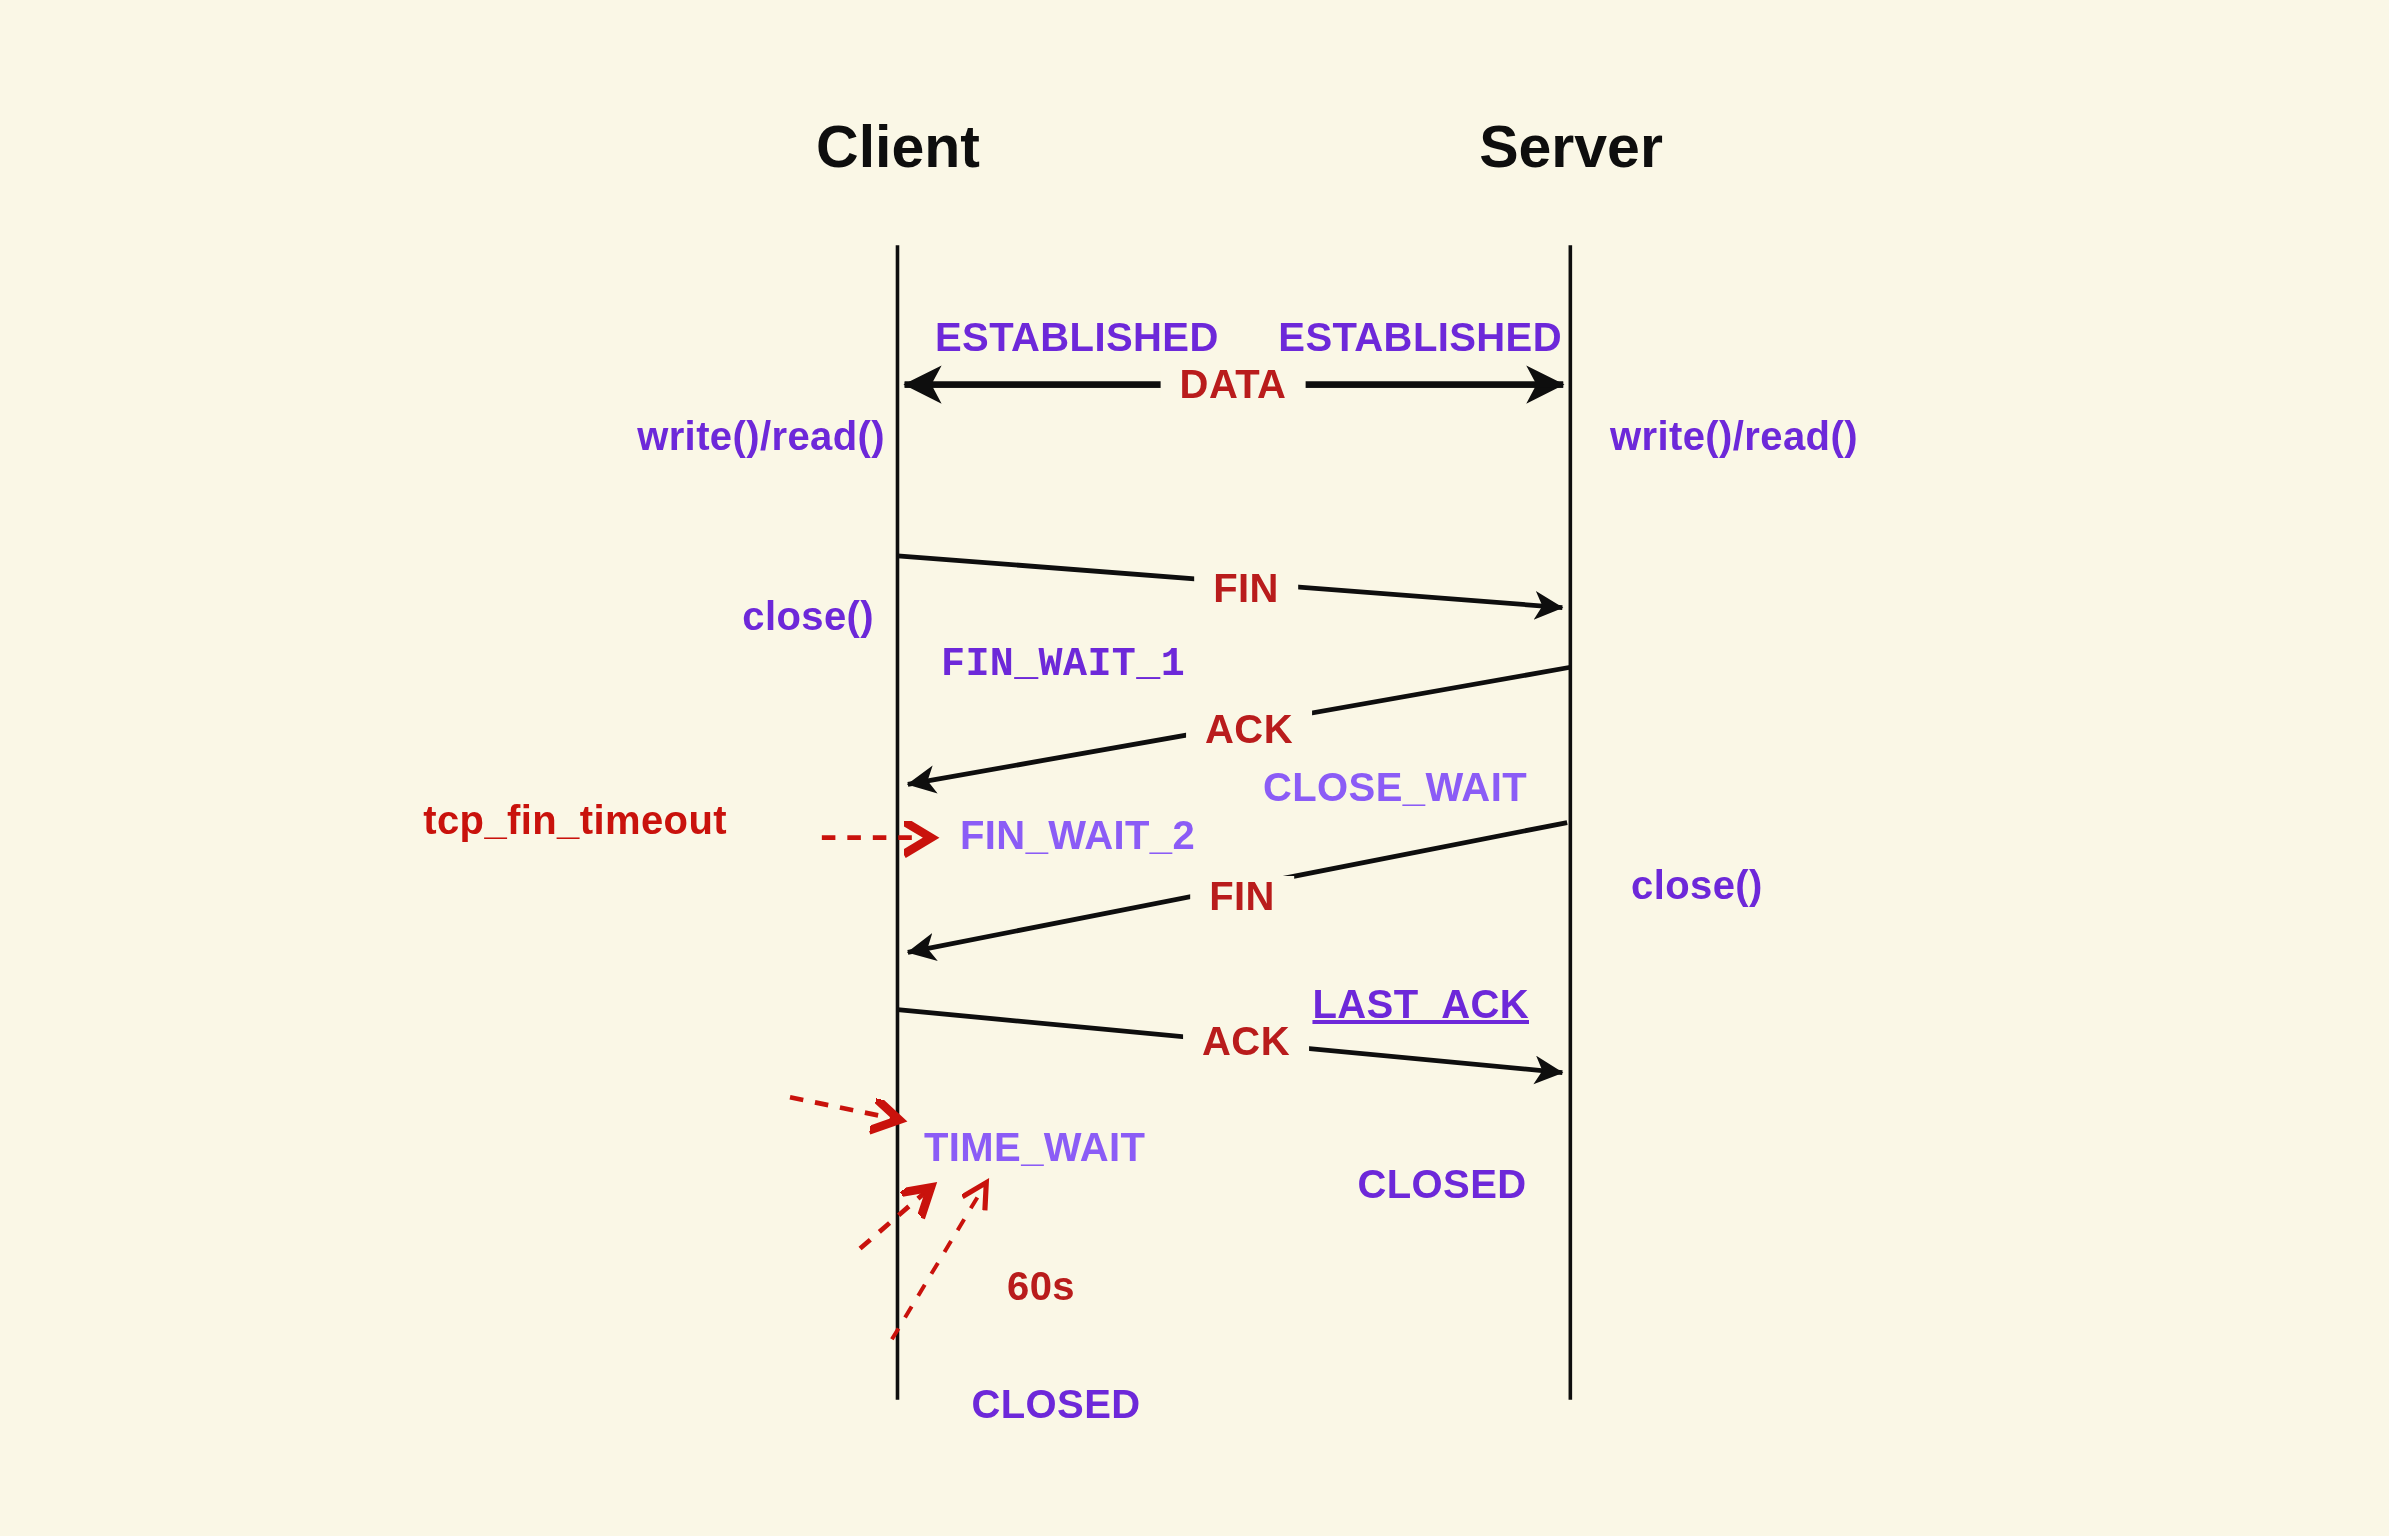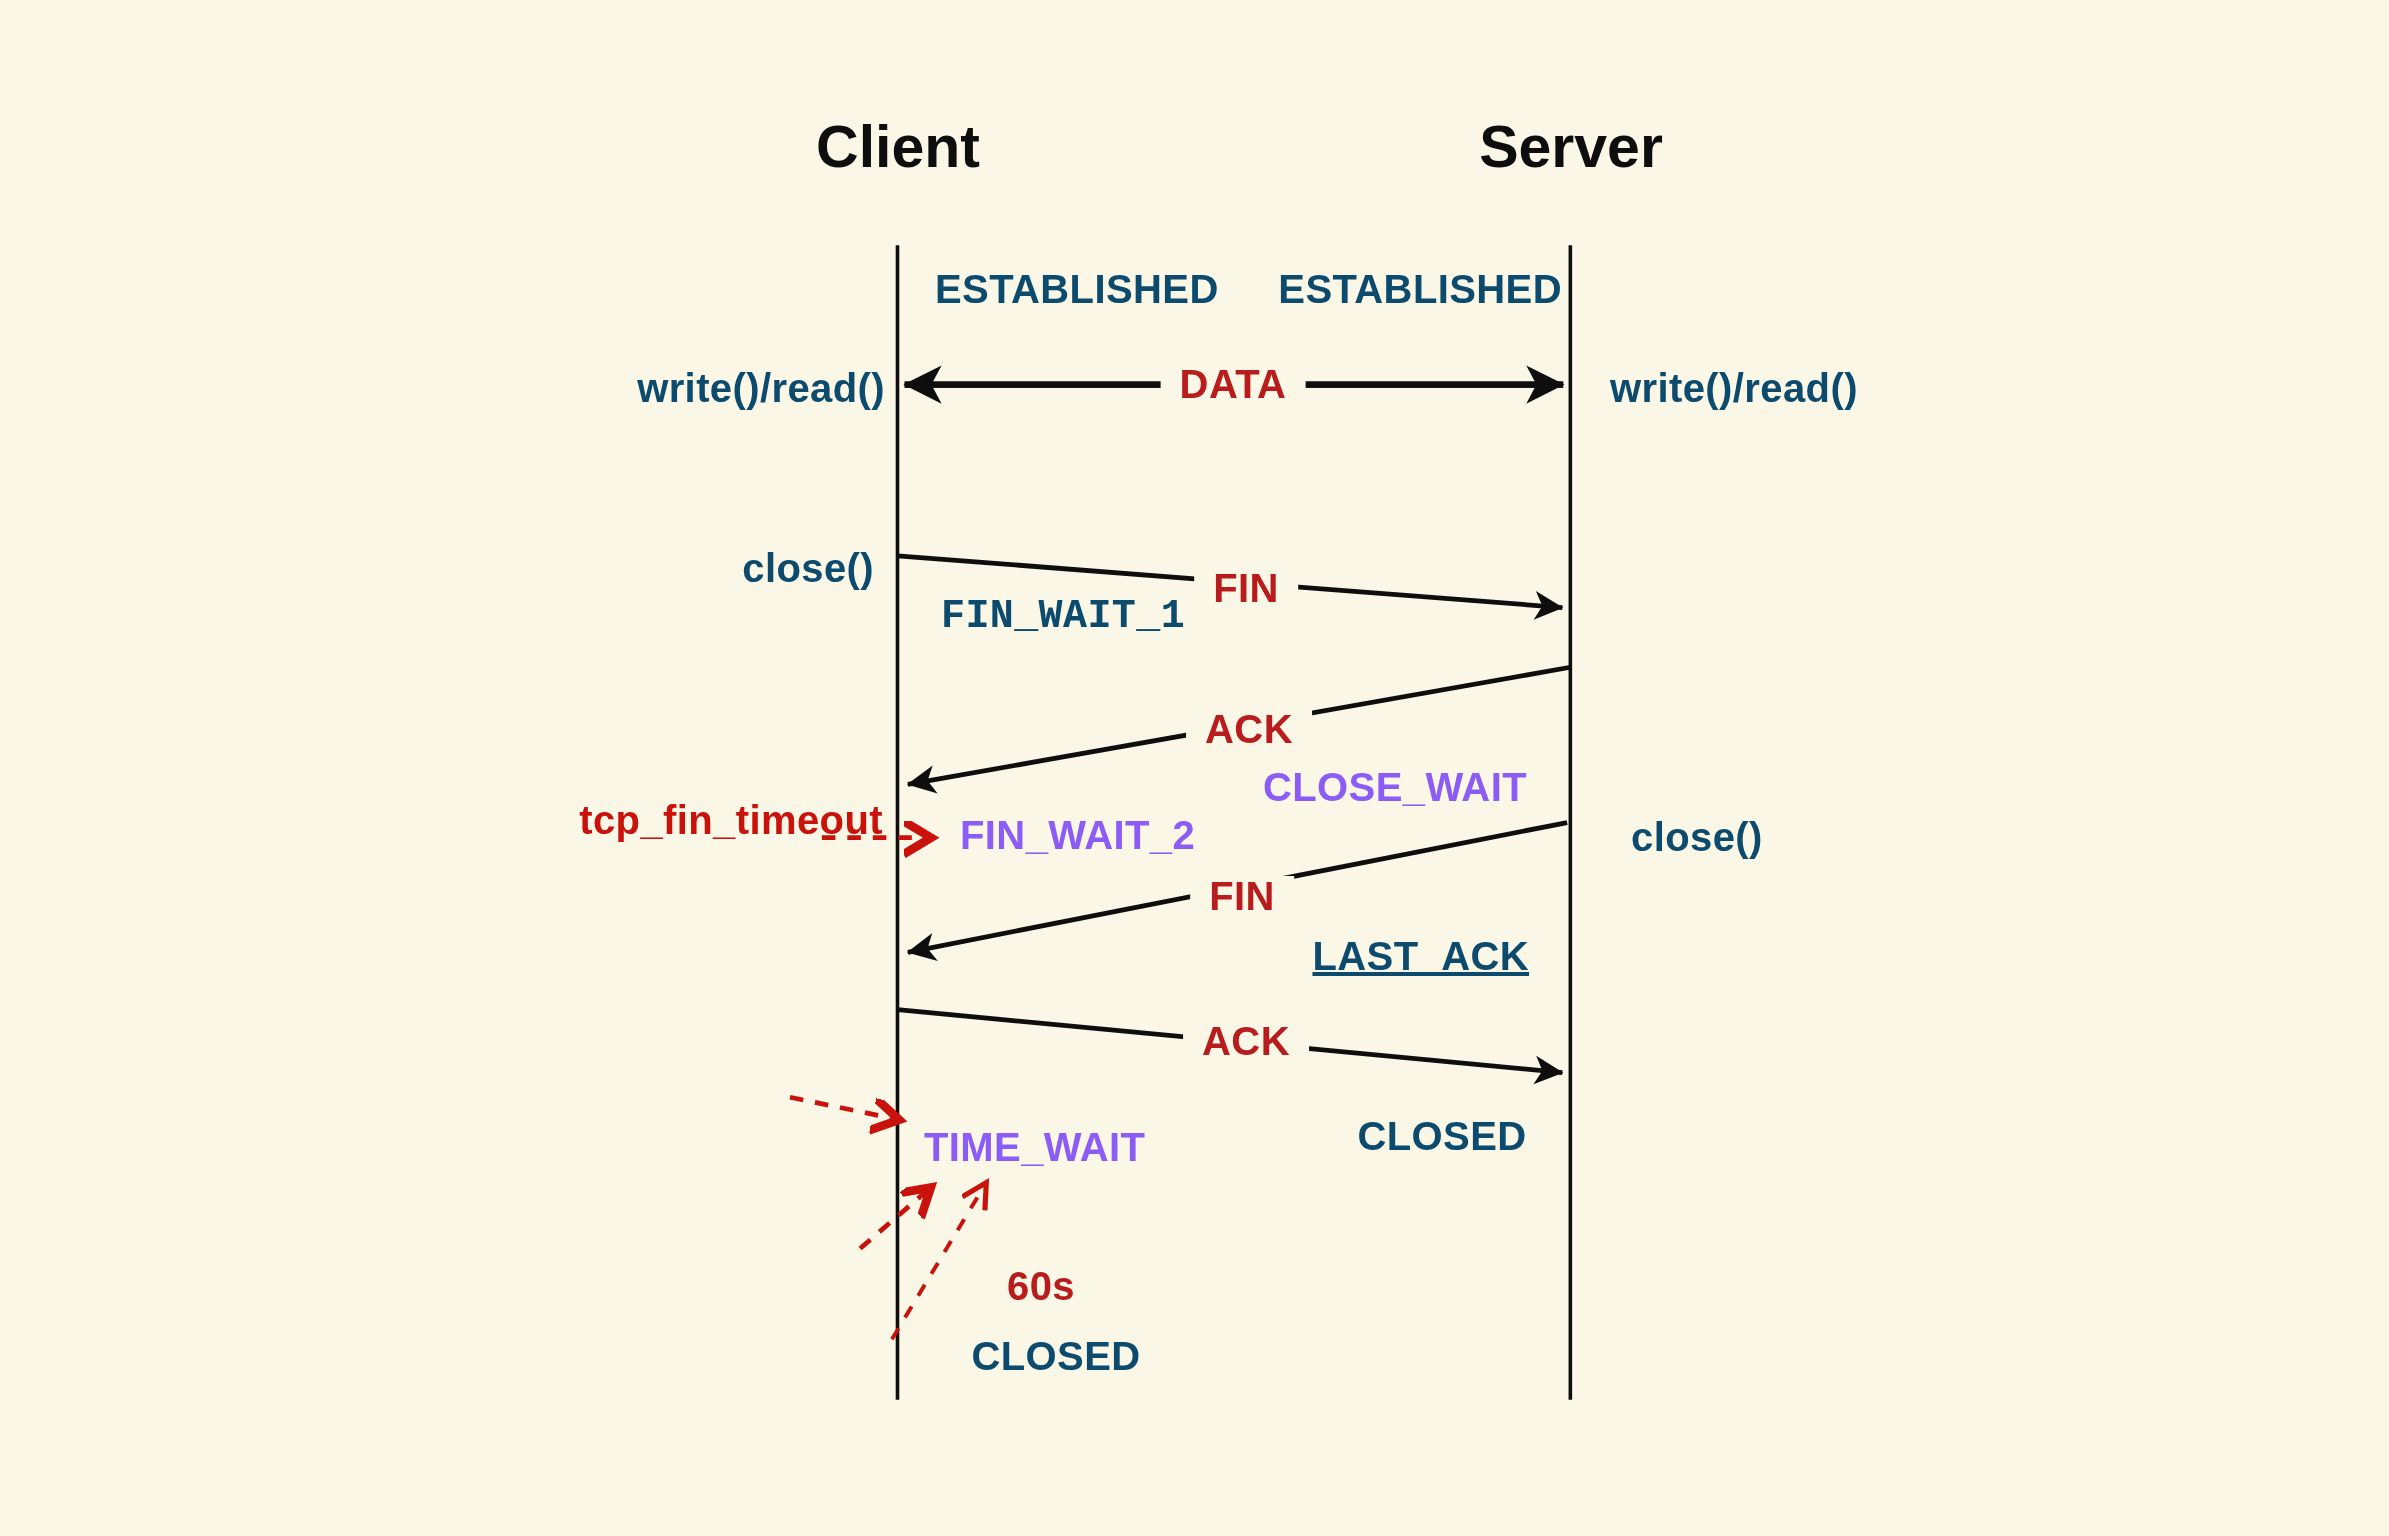--- a/index.html
+++ b/index.html
@@ -16,21 +16,21 @@
     position: absolute;
     white-space: nowrap;
     font-size: 40px;
     line-height: 1;
     letter-spacing: 0.4px;
   }
   .title { font-size: 59px; color: #0e0e0e; letter-spacing: 0px; }
   .cx { transform: translate(-50%, -50%); }
   .lx { transform: translateY(-50%); }
   .rx { transform: translateY(-50%); text-align: right; }
-  .blue    { color: #0c4a6e; }
+  .blue    { color: #6d28d9; margin-top: 48px; }
   .magenta { color: #8b5cf6; }
   .red     { color: #c9120c; }
   .black   { color: #b91c1c; }
   .online  { background: #faf7e6; padding: 0 19px; }
 </style>
 </head>
 <body>
 
 <div class="canvas">
 
@@ -79,21 +79,21 @@
   <div class="lbl black online cx" style="left:1233px; top:384px;">DATA</div>
   <div class="lbl blue lx" style="left:1610px; top:388px;">write()/read()</div>
 
   <div class="lbl blue rx" style="right:1515px; top:568px;">close()</div>
   <div class="lbl black online cx" style="left:1246px; top:588px;">FIN</div>
   <div class="lbl blue lx" style="left:941px; top:617px;font-family:Liberation Mono, monospace;">FIN_WAIT_1</div>
 
   <div class="lbl black online cx" style="left:1249px; top:729px;">ACK</div>
   <div class="lbl magenta rx" style="right:862px; top:787px;">CLOSE_WAIT</div>
 
-  <div class="lbl red rx" style="right:1506px; top:820px;">tcp_fin_timeout</div>
+  <div class="lbl red rx" style="right:1662px; top:820px;">tcp_fin_timeout</div>
   <div class="lbl magenta lx" style="left:960px; top:835px;">FIN_WAIT_2</div>
   <div class="lbl blue lx" style="left:1631px; top:837px;">close()</div>
 
   <div class="lbl black online cx" style="left:1242px; top:896px;">FIN</div>
   <div class="lbl blue rx" style="right:860px; top:956px;text-decoration:underline;">LAST_ACK</div>
 
   <div class="lbl black online cx" style="left:1246px; top:1041px;">ACK</div>
   <div class="lbl blue cx" style="left:1442px; top:1136px;">CLOSED</div>
 
   <div class="lbl magenta lx" style="left:924px; top:1147px;">TIME_WAIT</div>

